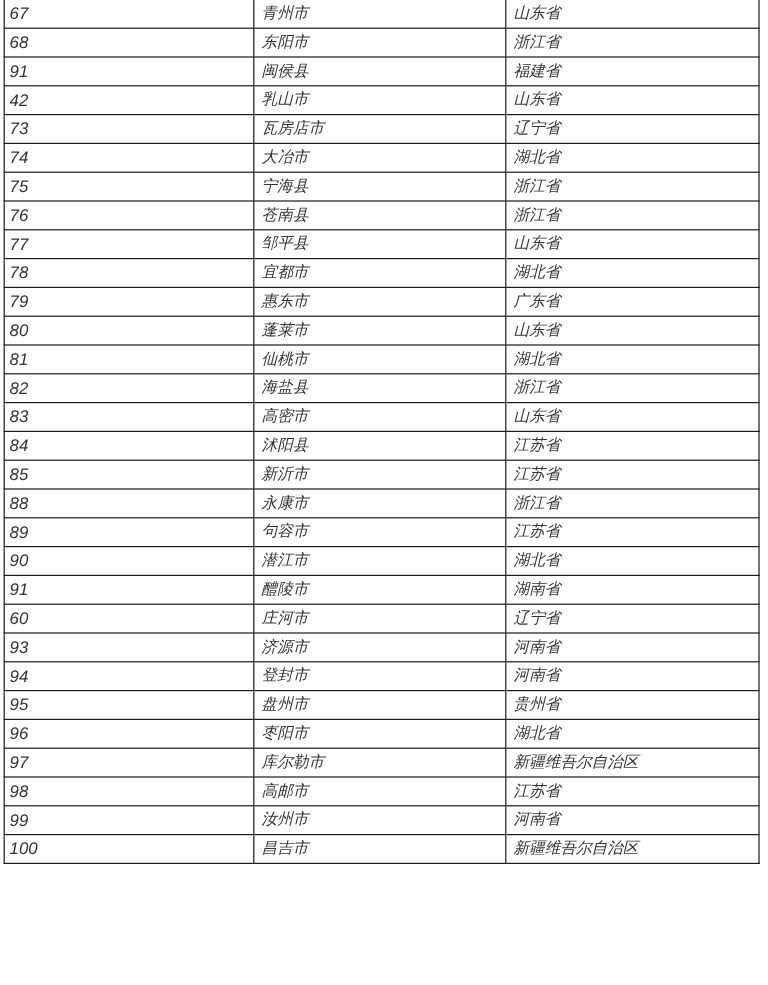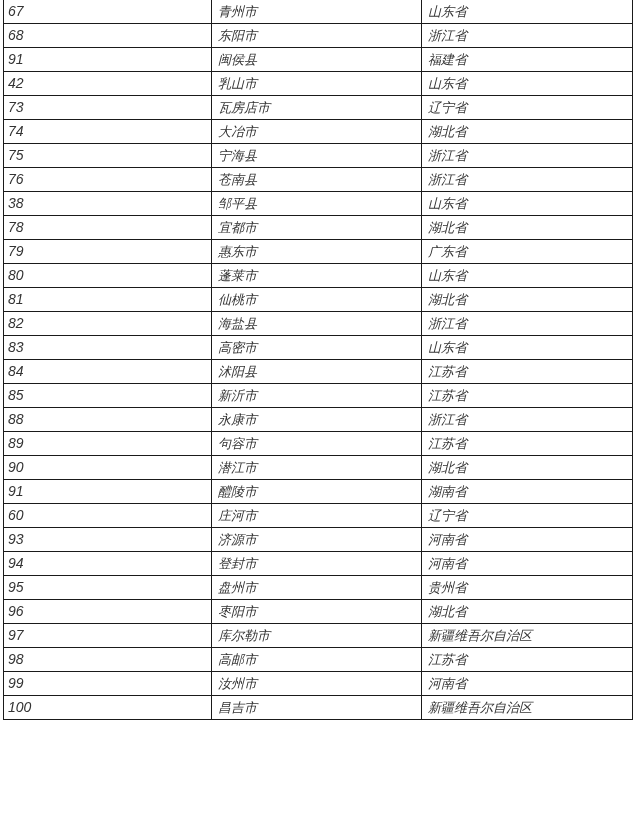--- a/index.html
+++ b/index.html
@@ -81,21 +81,21 @@
           <td class="c-num">75</td>
           <td class="c-city">宁海县</td>
           <td class="c-prov">浙江省</td>
         </tr>
         <tr>
           <td class="c-num">76</td>
           <td class="c-city">苍南县</td>
           <td class="c-prov">浙江省</td>
         </tr>
         <tr>
-          <td class="c-num">38</td>
+          <td class="c-num">77</td>
           <td class="c-city">邹平县</td>
           <td class="c-prov">山东省</td>
         </tr>
         <tr>
           <td class="c-num">78</td>
           <td class="c-city">宜都市</td>
           <td class="c-prov">湖北省</td>
         </tr>
         <tr>
           <td class="c-num">79</td>

